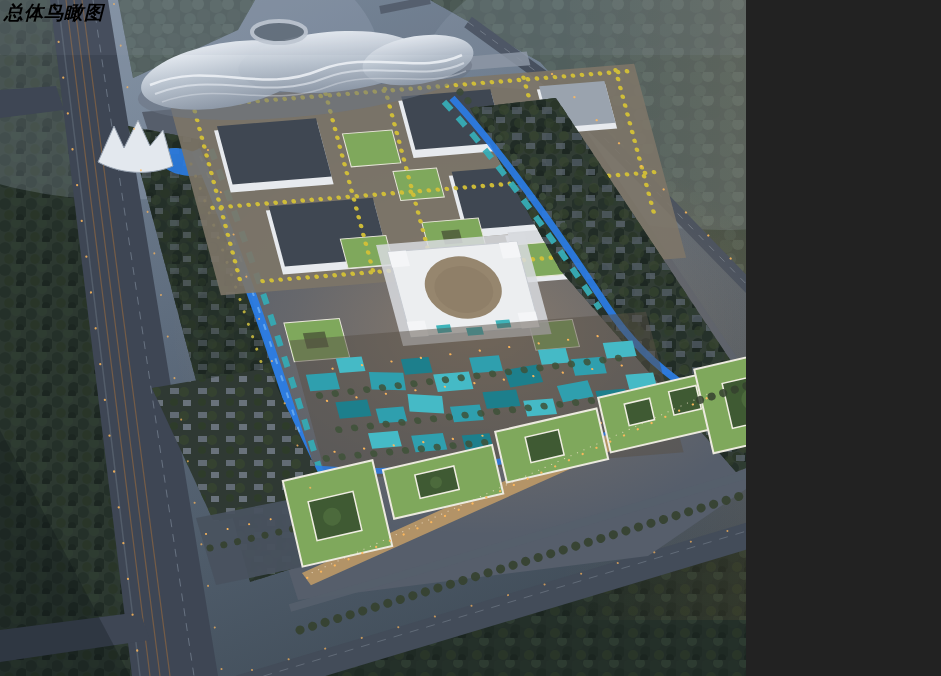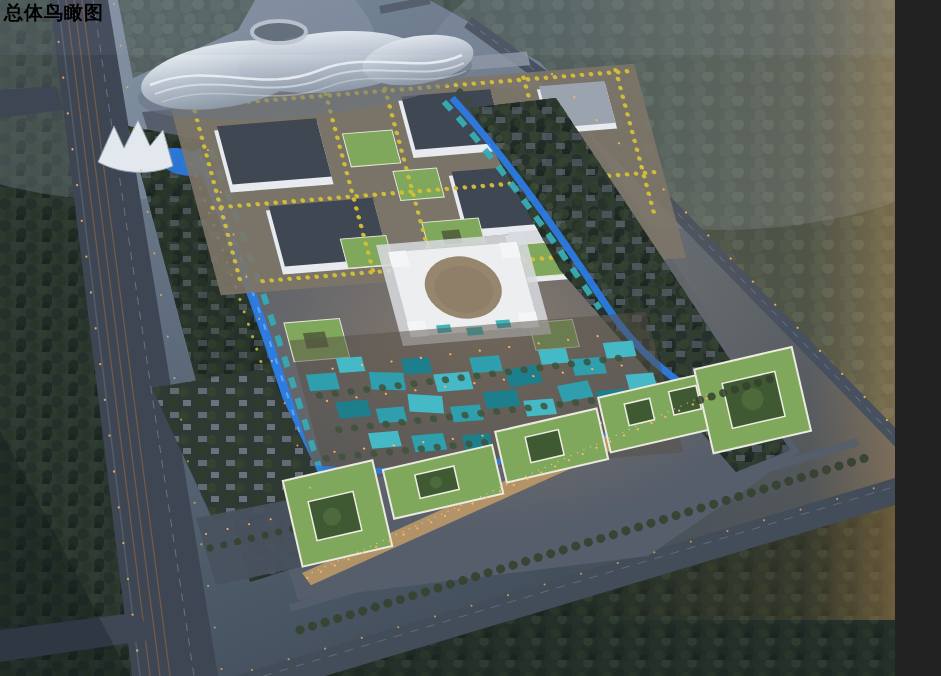--- a/index.html
+++ b/index.html
@@ -1,17 +1,17 @@
 <!DOCTYPE html>
 <html><head>
 <meta charset="utf-8">
 <style>
   html,body{margin:0;padding:0;background:#222;}
-  .stage{position:relative;width:895px;height:676px;overflow:hidden;
-         background:#4a5663;font-family:"Liberation Sans",sans-serif;}
+  .stage{position:relative;width:746px;height:676px;overflow:hidden;
+         background:#4a5663;font-family:"Liberation Sans",sans-serif;font-style:italic;}
   .stage svg{position:absolute;left:0;top:0;}
   .title{position:absolute;left:4px;top:2px;font-family:"Liberation Serif","DejaVu Serif",serif;
          font-weight:700;font-size:19px;line-height:1.2;color:#000;letter-spacing:1px;}
 </style>
 </head>
 <body>
 
 <div class="stage">
 <svg width="941" height="676" viewBox="0 0 941 676">
   <defs>

